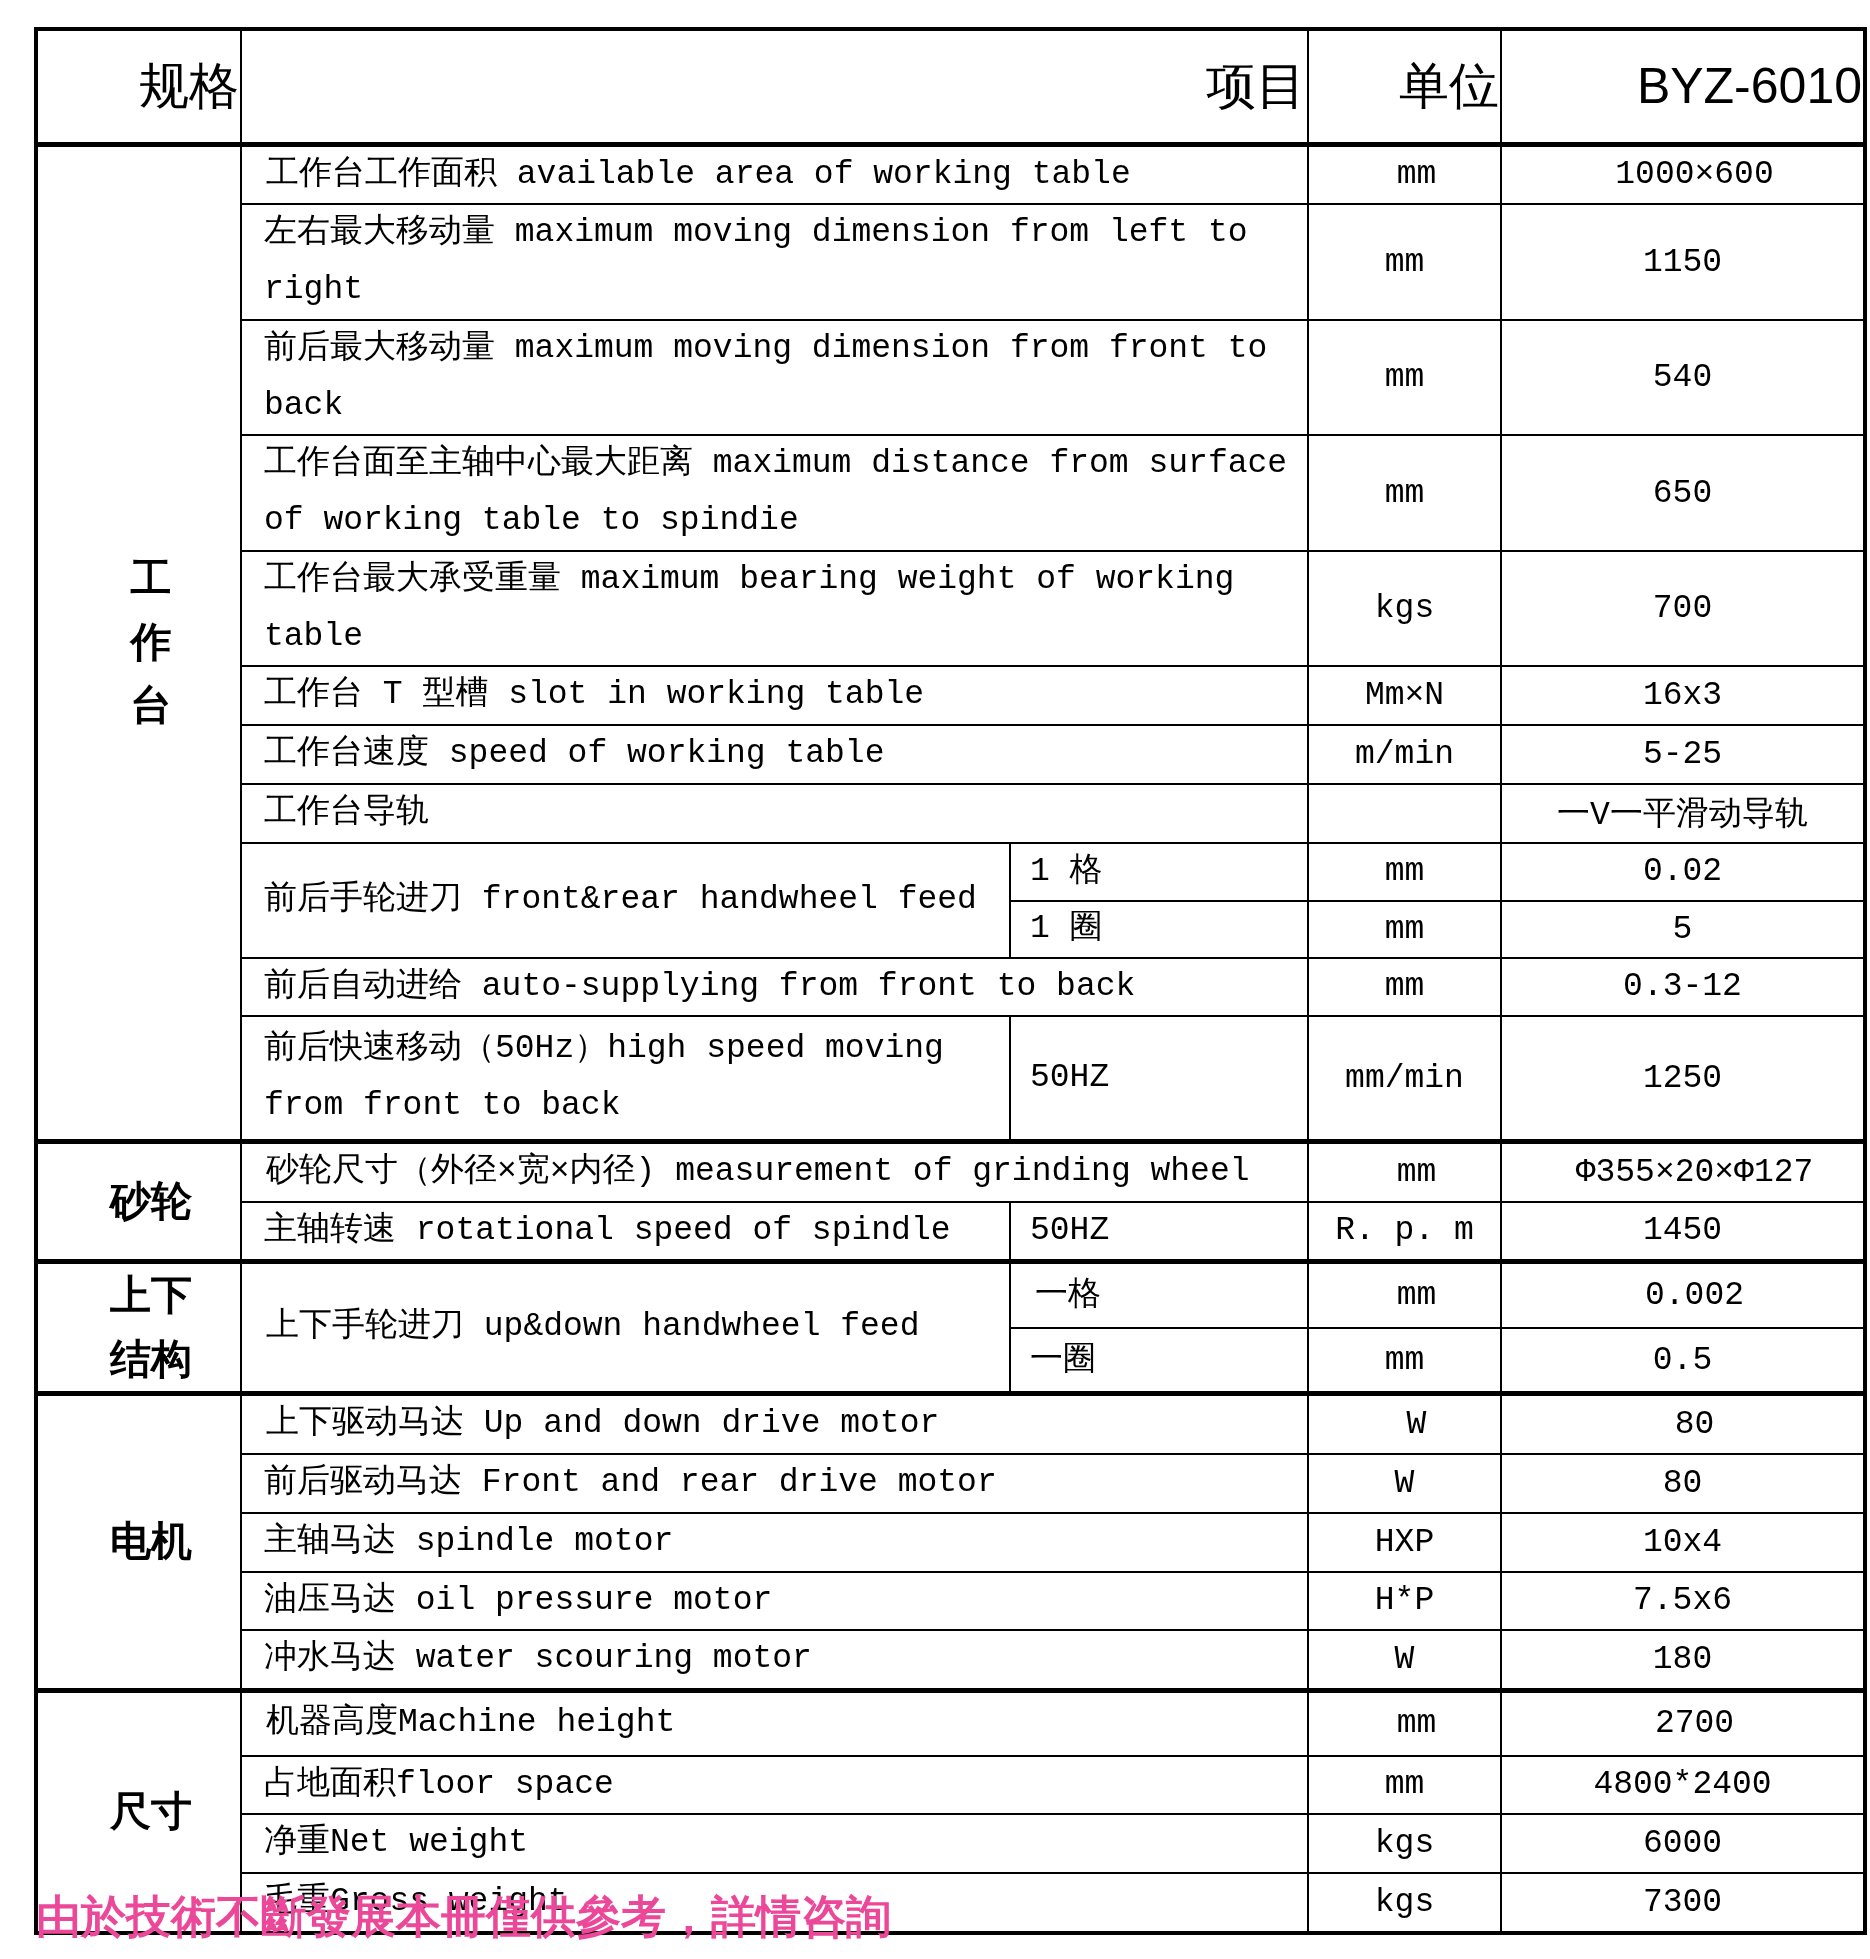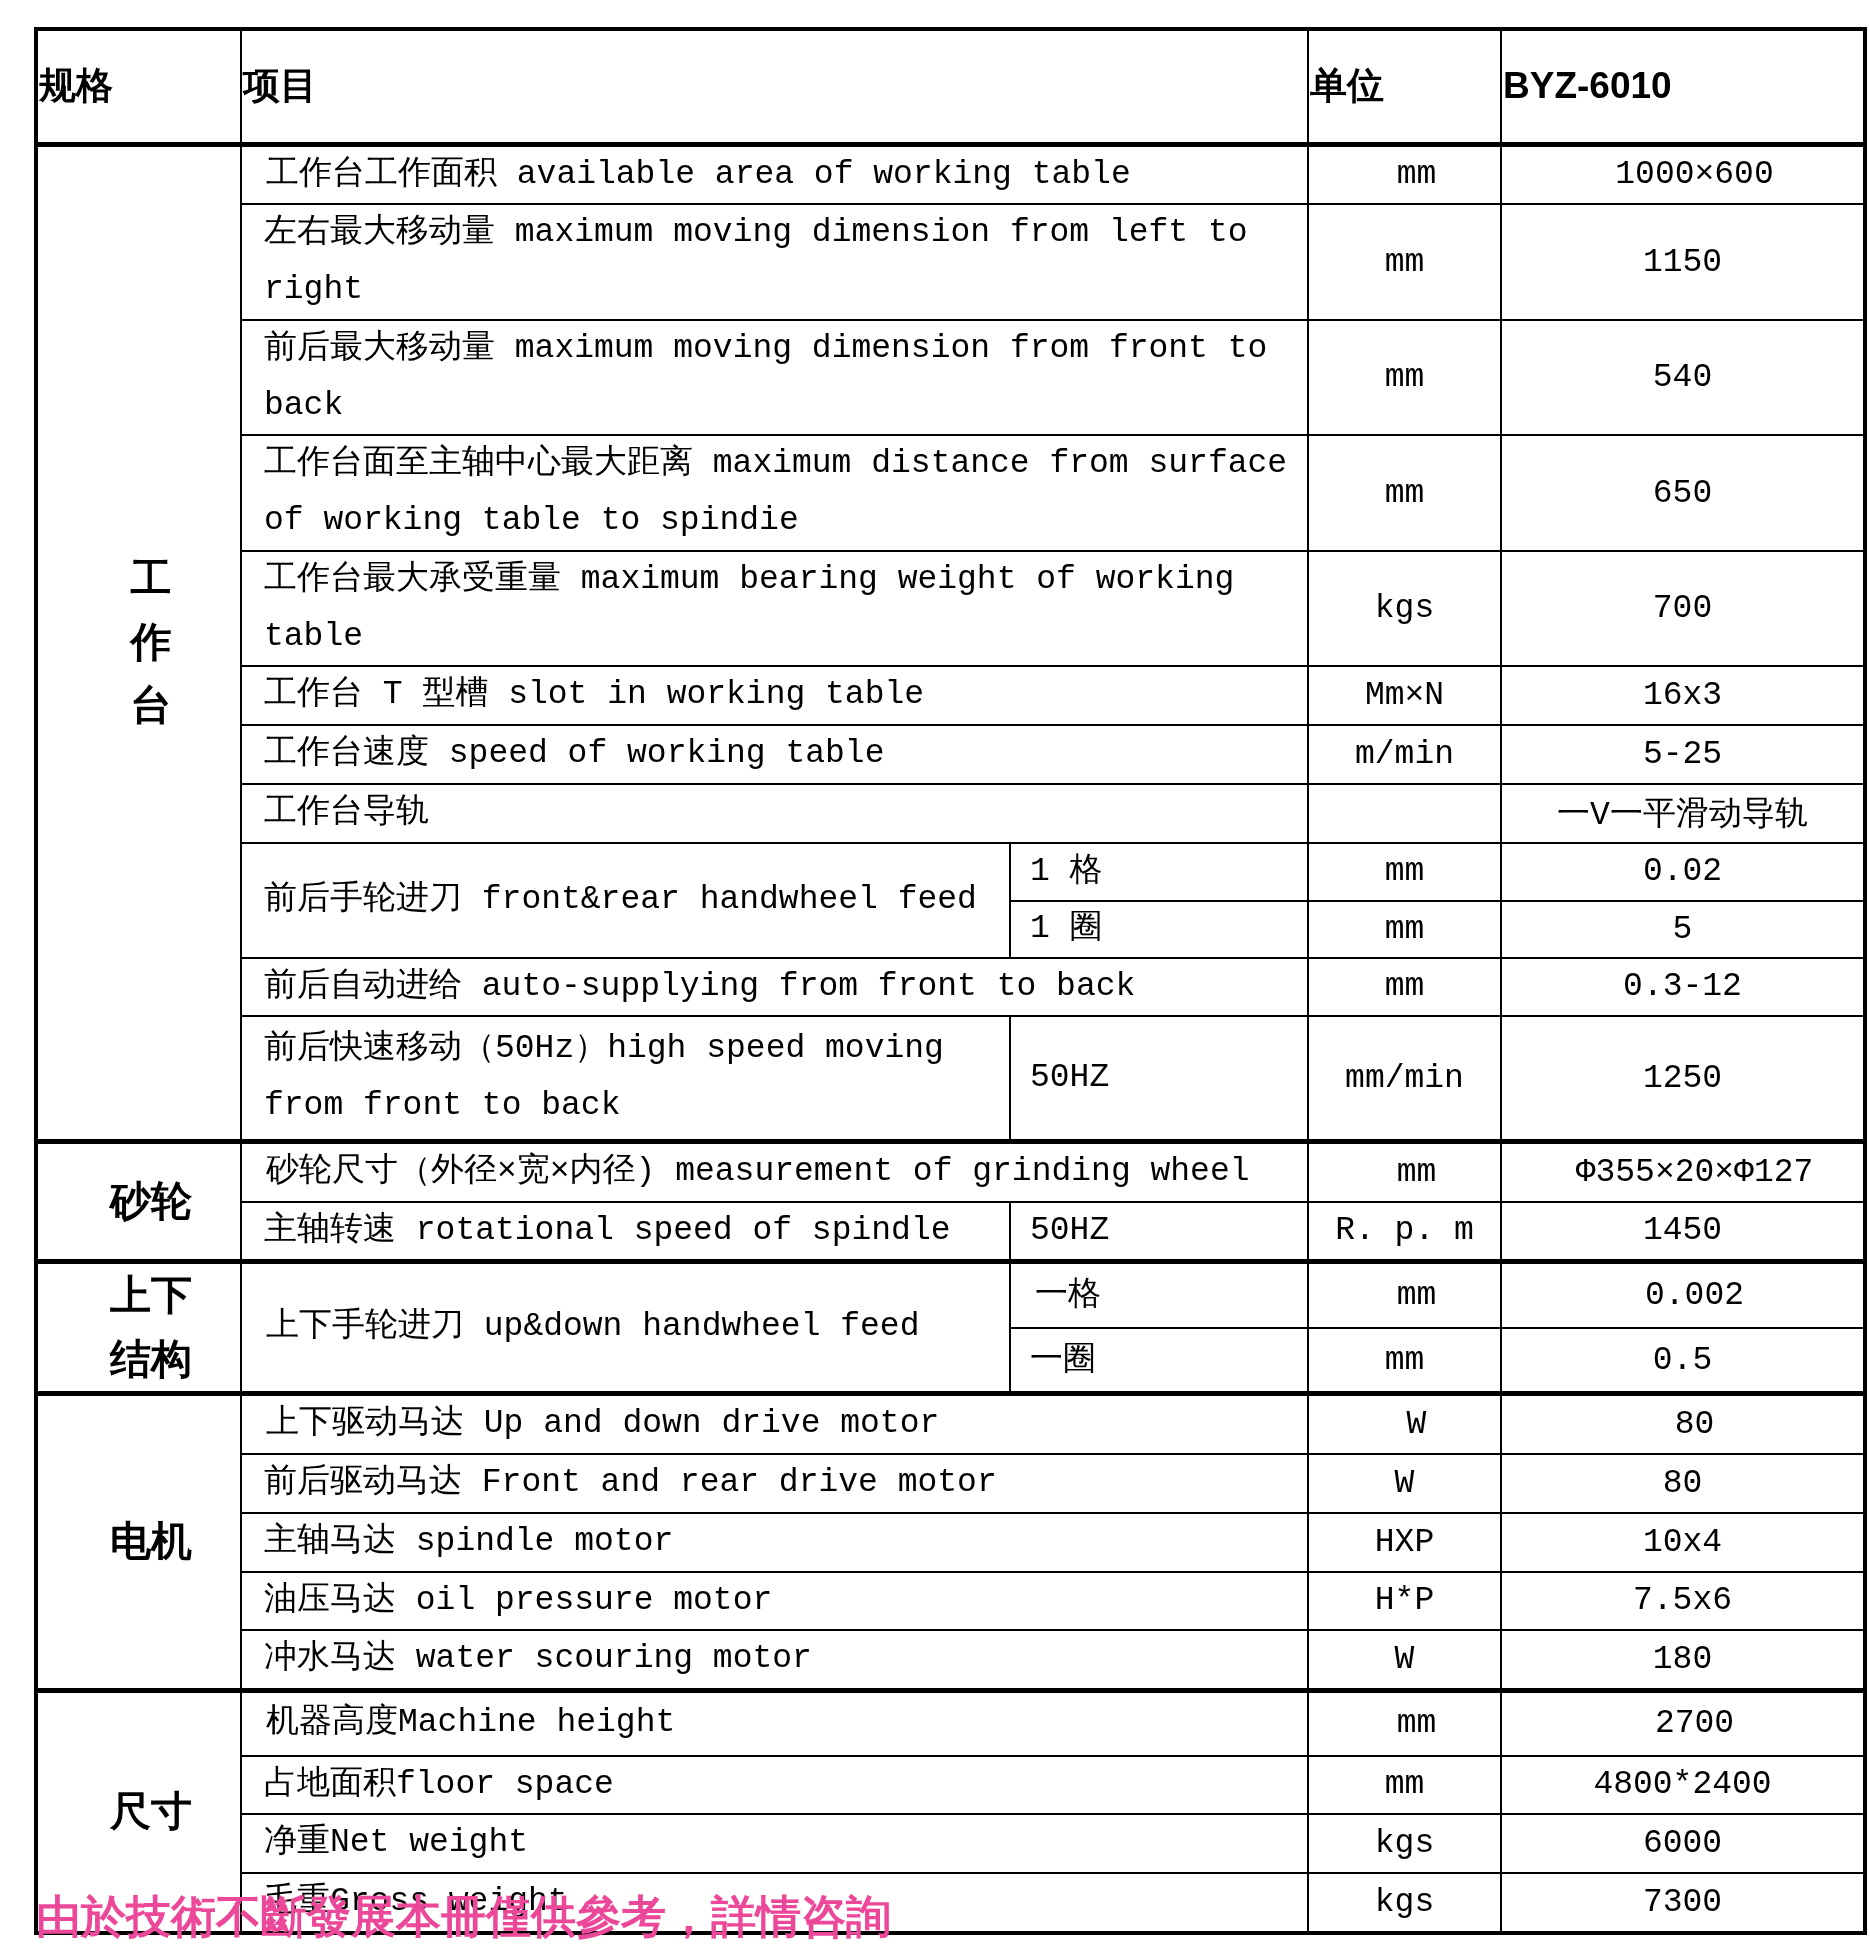--- a/index.html
+++ b/index.html
@@ -10,21 +10,21 @@
     border:4.3px solid #000;
   }
   td,th{
     border:2.6px solid #000;
     font-family:"Liberation Mono",monospace;
     font-size:33px;color:#000;
     vertical-align:middle;overflow:hidden;
   }
   th{
     font-family:"Liberation Sans",sans-serif;
-    font-weight:bold;font-size:37px;text-align:left;
+    font-weight:normal;font-size:50px;text-align:right;
   }
   tr.thick td, tr.thick th{border-top-width:5.1px;padding-left:24px;}
   tr.thin td{border-top-width:1.7px;}
   td.item{text-align:left;padding:0 15.4px 0 22px;line-height:1.72;}
   td.sub{text-align:left;padding:0 8.6px 0 19px;line-height:1.5;margin-left:31px;}
   td.unit{text-align:center;padding:0;}
   td.val{text-align:center;padding:0;}
   td.speccell{
     text-align:center;font-family:"Liberation Sans",sans-serif;
     font-weight:bold;font-size:41px;line-height:1.55;white-space:pre-line;padding:0;

